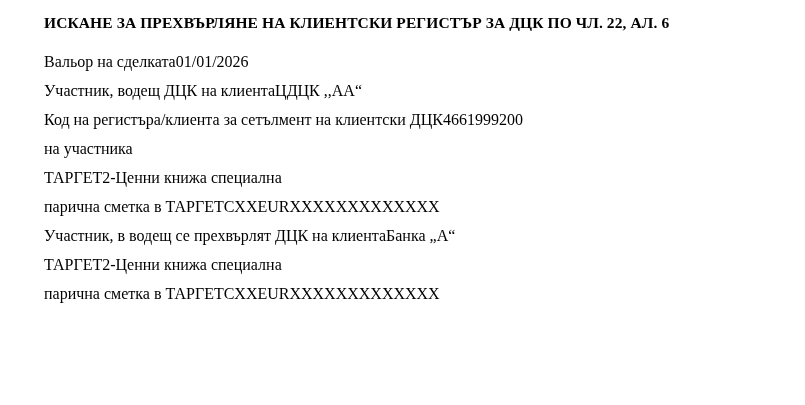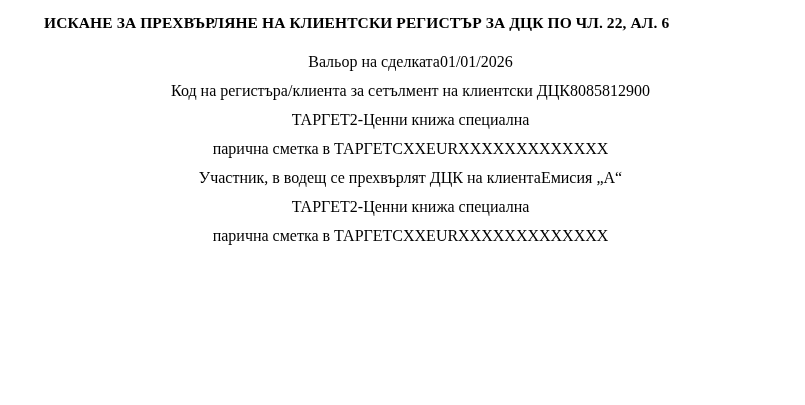--- a/index.html
+++ b/index.html
@@ -26,21 +26,20 @@
     font-weight: bold;
     font-size: 15.5px;
     letter-spacing: 0.1px;
     text-align: left;
     white-space: nowrap;
     margin: 0 0 20px 0;
     line-height: 1.2;
   }
   .rows {
     display: block;
-    text-align: center;
   }
   .label {
     flex: 0 0 auto;
     white-space: nowrap;
   }
   .value {
     white-space: nowrap;
   }
   .rowwrap {
     position: relative;
@@ -52,21 +51,23 @@
 </style>
 </head>
 <body>
 
 <div class="page">
 
   <h1 class="doc-title">ИСКАНЕ ЗА ПРЕХВЪРЛЯНЕ НА КЛИЕНТСКИ РЕГИСТЪР ЗА ДЦК ПО ЧЛ. 22, АЛ. 6</h1>
 
   <div class="rows">
       <div class="rowwrap"><span class="label">Вальор на сделката</span><span class="value v-col-a">01/01/2026</span></div>
-      <div class="rowwrap"><span class="label">Код на регистъра/клиента за сетълмент на клиентски ДЦК</span><span class="value v-col-b">8085812900</span></div>
+      <div class="rowwrap"><span class="label">Участник, водещ ДЦК на клиента</span><span class="value v-col-a">ЦДЦК ,,АА“</span></div>
+      <div class="rowwrap"><span class="label">Код на регистъра/клиента за сетълмент на клиентски ДЦК</span><span class="value v-col-b">4661999200</span></div>
+      <div class="rowwrap"><span class="label">на участника</span></div>
       <div class="rowwrap"><span class="label">ТАРГЕТ2-Ценни книжа специална</span></div>
       <div class="rowwrap"><span class="label">парична сметка в ТАРГЕТ</span><span class="value v-col-a">CXXEURXXXXXXXXXXXXX</span></div>
-      <div class="rowwrap"><span class="label">Участник, в водещ се прехвърлят ДЦК на клиента</span><span class="value v-col-a">Емисия „А“</span></div>
+      <div class="rowwrap"><span class="label">Участник, в водещ се прехвърлят ДЦК на клиента</span><span class="value v-col-a">Банка „А“</span></div>
       <div class="rowwrap"><span class="label">ТАРГЕТ2-Ценни книжа специална</span></div>
       <div class="rowwrap"><span class="label">парична сметка в ТАРГЕТ</span><span class="value v-col-c">CXXEURXXXXXXXXXXXXX</span></div>
     </div>
 
 </div>
 
 </body></html>

